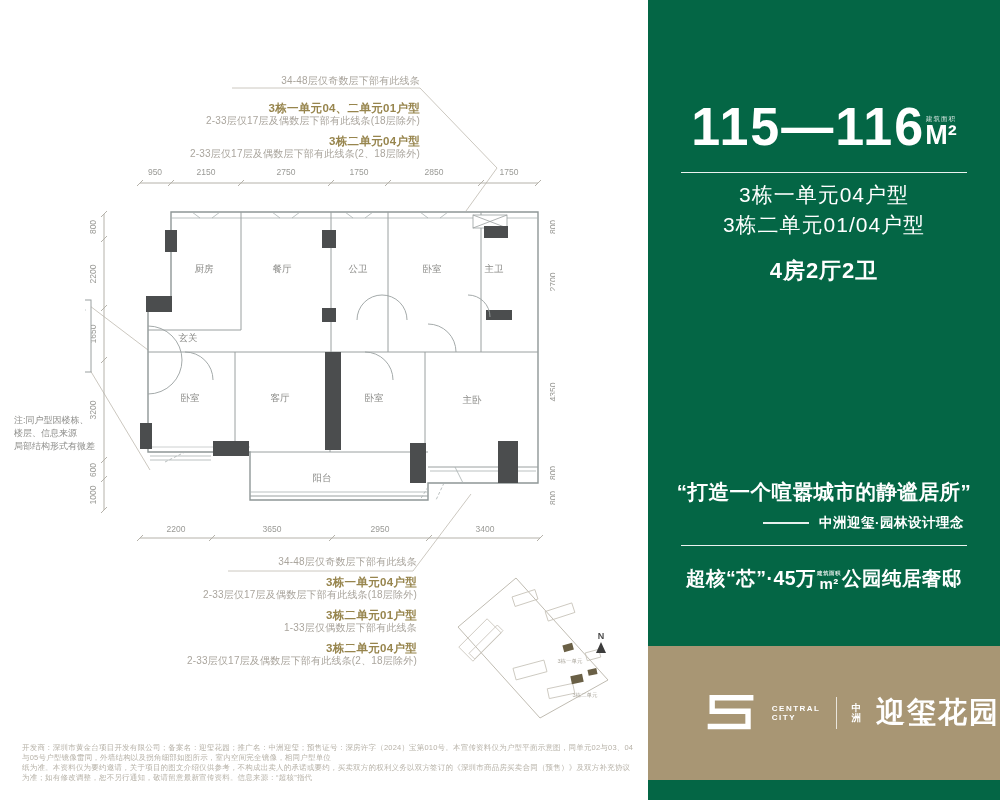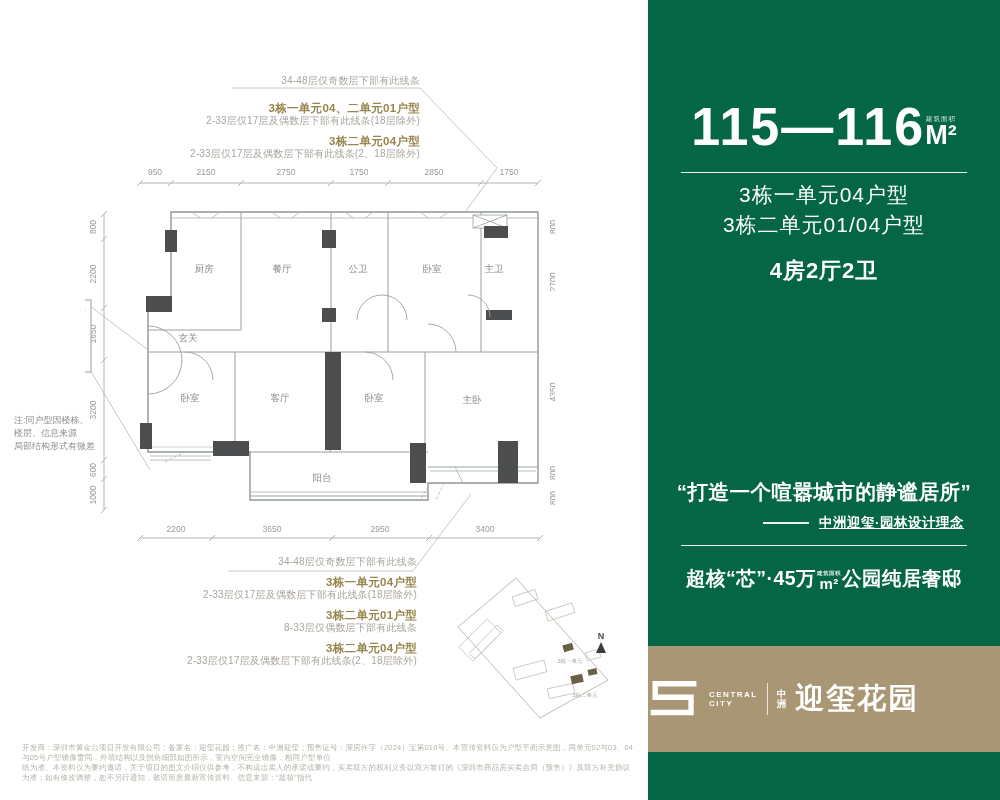--- a/index.html
+++ b/index.html
@@ -34,28 +34,28 @@
   .m-note{font-size:6.5px;letter-spacing:1px;opacity:.85;line-height:7px;}
   .m-unit{font-size:27px;font-weight:bold;line-height:1;}
   .rule{position:absolute;left:33px;width:286px;height:1px;background:rgba(255,255,255,.92);}
   .rule1{top:172px;}
   .rule2{top:545px;}
   .unit-line{position:absolute;left:0;width:100%;text-align:center;font-size:21px;letter-spacing:1px;}
   .unit1{top:181px;}
   .unit2{top:211px;}
   .layout-line{position:absolute;top:248px;left:0;width:100%;text-align:center;font-size:22px;font-weight:bold;letter-spacing:1px;margin-top:8px;}
   .quote-line{position:absolute;top:478px;left:0;width:100%;text-align:center;font-size:20.5px;font-weight:bold;letter-spacing:0.5px;}
-  .source-row{position:absolute;top:514px;left:0;width:100%;display:flex;justify-content:flex-end;align-items:center;gap:10px;padding-right:36px;box-sizing:border-box;text-decoration:underline;}
+  .source-row{position:absolute;top:514px;left:0;width:100%;display:flex;justify-content:flex-end;align-items:center;gap:10px;padding-right:36px;box-sizing:border-box;}
   .dash-line{width:46px;height:2px;background:rgba(255,255,255,.9);}
   .source-text{font-size:13.5px;font-weight:bold;letter-spacing:0.5px;}
   .slogan{position:absolute;top:565px;left:0;width:100%;display:flex;justify-content:center;align-items:flex-end;font-size:19.5px;font-weight:bold;letter-spacing:0.5px;}
   .m2-stack{display:flex;flex-direction:column;align-items:center;margin:0 1px 1px 1px;}
   .m2-note{font-size:5.5px;line-height:6px;opacity:.85;}
   .m2-unit{font-size:15px;line-height:15px;font-weight:bold;}
-  .tan{position:absolute;top:646px;left:0;width:100%;height:106px;background:#a89674;display:flex;align-items:center;justify-content:flex-start;gap:9px;}
+  .tan{position:absolute;top:646px;left:0;width:100%;height:134px;background:#a89674;display:flex;align-items:center;justify-content:flex-end;gap:15px;}
   .logo-en{display:flex;flex-direction:column;font-size:8px;font-weight:bold;letter-spacing:1.5px;line-height:9px;}
   .logo-divider{width:1px;height:32px;background:rgba(255,255,255,.75);}
   .logo-cn-small{display:flex;flex-direction:column;font-size:9.5px;line-height:10.5px;font-weight:bold;}
   .logo-cn-big{font-family:"DejaVu Serif",serif;font-size:29px;font-weight:bold;letter-spacing:2px;}
 
   
   text{font-family:"Liberation Sans",sans-serif;}
   .dimtxt{font-size:8.5px;fill:#9a9a96;}
   .roomtxt{font-size:9.5px;fill:#8b8b88;}
   .maptxt{font-size:5.5px;fill:#aeaaa0;}
@@ -229,21 +229,21 @@
       <span>注:同户型因楼栋、</span>
       <span>楼层、信息来源</span>
       <span>局部结构形式有微差</span>
     </div>
 
     <div class="ann ann-bottom">
       <div class="g">34-48层仅奇数层下部有此线条</div>
       <div class="b">3栋一单元04户型</div>
       <div class="g">2-33层仅17层及偶数层下部有此线条(18层除外)</div>
       <div class="b">3栋二单元01户型</div>
-      <div class="g">8-33层仅偶数层下部有此线条</div>
+      <div class="g">1-33层仅偶数层下部有此线条</div>
       <div class="b">3栋二单元04户型</div>
       <div class="g">2-33层仅17层及偶数层下部有此线条(2、18层除外)</div>
     </div>
 
     <svg class="map-svg" width="196" height="168" viewBox="452 572 196 168">
       <path d="M516 578 L608 680 L540 718 L458 627 Z" fill="#ffffff" stroke="#c0bcb2" stroke-width="1"></path>
       <g fill="none" stroke="#c6c2b8" stroke-width="0.8">
         <rect x="513" y="593" width="24" height="10" transform="rotate(-18 525 598)"></rect>
         <rect x="546" y="607" width="28" height="10" transform="rotate(-18 560 612)"></rect>
         <rect x="460" y="630" width="40" height="20" transform="rotate(-45 480 640)"></rect>

